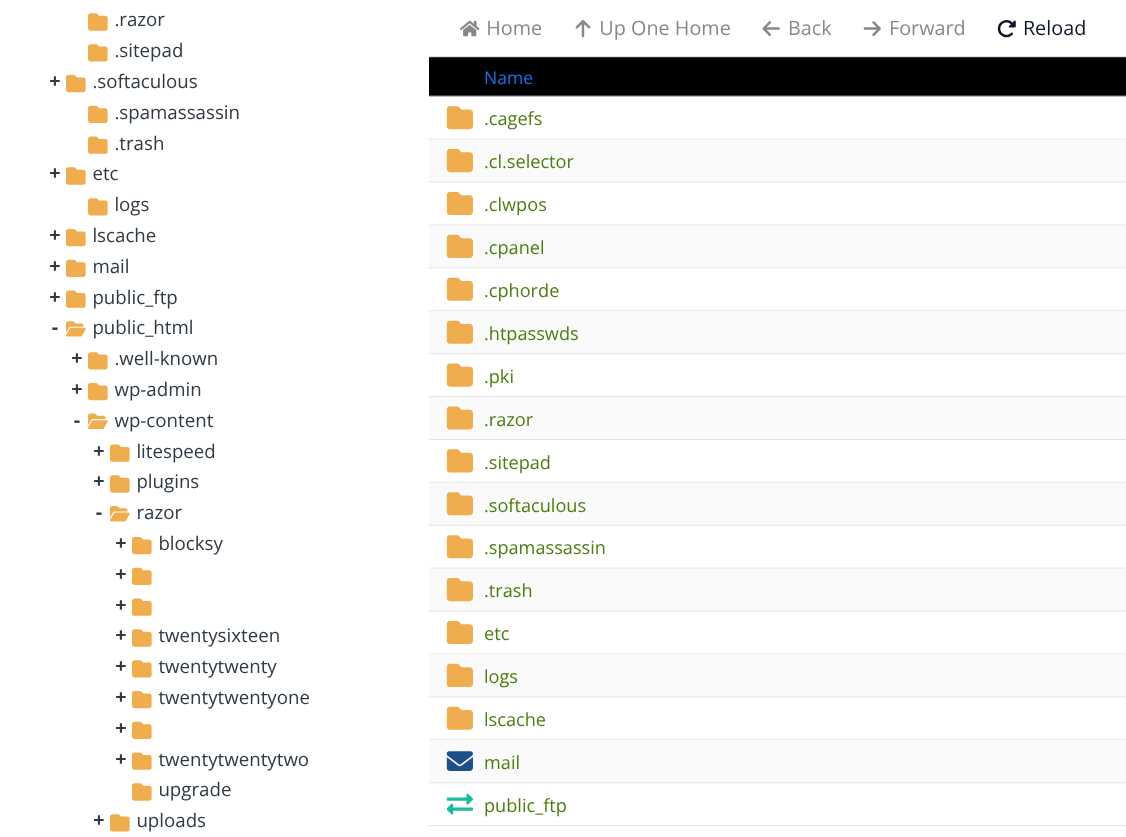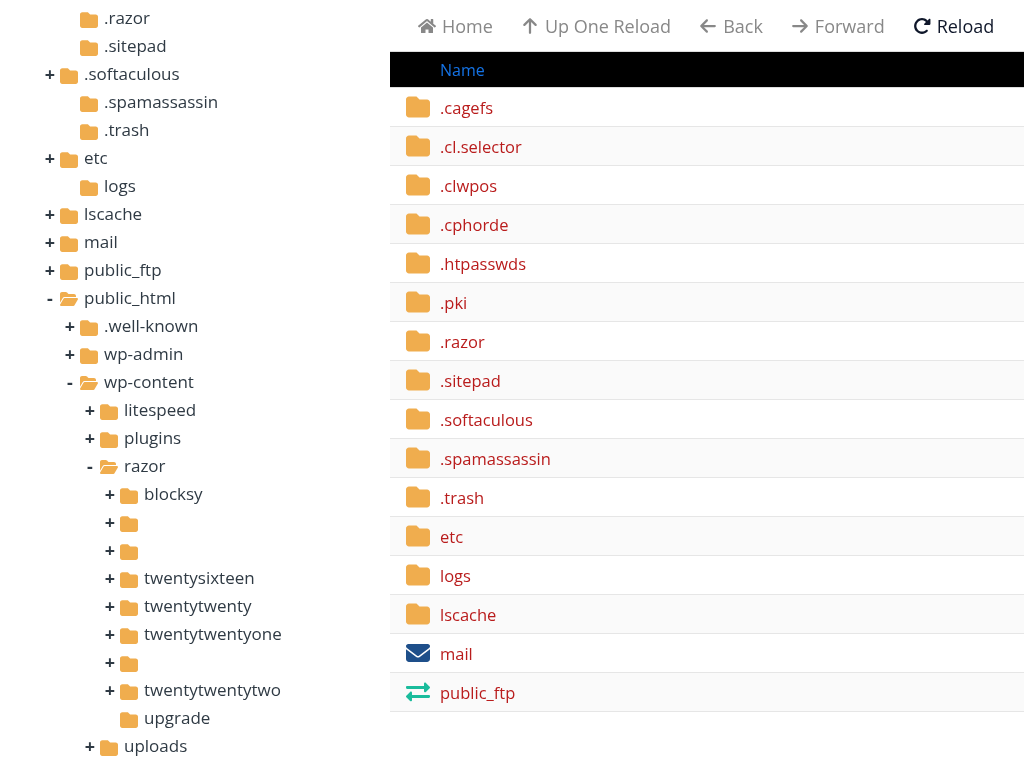--- a/index.html
+++ b/index.html
@@ -108,21 +108,21 @@
     .file-row:nth-child(even) { background: #fafafa; }
     .file-row .row-icon {
       width: 24px;
       height: 20px;
       margin-right: 10px;
       display: flex;
       align-items: center;
       justify-content: center;
       flex-shrink: 0;
     }
-    .file-row .row-label { color: #b91c1c; font-size: 16.5px; }
+    .file-row .row-label { color: #4d7c0f; font-size: 16.5px; }
   </style>
 </head>
 <body>
 
 <div class="sidebar">
   <div class="tree" id="tree-root">
       <ul>
         <li>
           <div class="node indent-2">
             <span class="toggle blank">+</span>
@@ -426,21 +426,21 @@
     <div class="tbtn">
       <svg viewBox="0 0 576 512" fill="currentColor">
           <path d="M280.4 148.3L96 300.1V464a16 16 0 0016 16h112a16 16 0 0016-16V368h96v96a16 16 0 0016 16h112a16 16 0 0016-16V300L295.7 148.3a12 12 0 00-15.3 0zM571.6 251.5L488 182.6V44a12 12 0 00-12-12h-56a12 12 0 00-12 12v72.6L318.5 43a48 48 0 00-61 0L4.3 251.5a12 12 0 00-1.6 16.9l25.5 31A12 12 0 0045.1 301l235.2-193.7a12 12 0 0115.3 0L530.9 301a12 12 0 0016.9-1.6l25.5-31a12 12 0 00-1.7-16.9z"></path>
         </svg>
       <span>Home</span>
     </div>
     <div class="tbtn">
       <svg viewBox="0 0 384 512" fill="currentColor">
           <path d="M768 0h0zM214.6 41.4c-12.5-12.5-32.8-12.5-45.3 0l-160 160c-12.5 12.5-12.5 32.8 0 45.3s32.8 12.5 45.3 0L160 141.3V448c0 17.7 14.3 32 32 32s32-14.3 32-32V141.3l105.4 105.4c12.5 12.5 32.8 12.5 45.3 0s12.5-32.8 0-45.3l-160-160z"></path>
         </svg>
-      <span>Up One Reload</span>
+      <span>Up One Home</span>
     </div>
     <div class="tbtn">
       <svg viewBox="0 0 448 512" fill="currentColor">
           <path d="M9.4 233.4c-12.5 12.5-12.5 32.8 0 45.3l160 160c12.5 12.5 32.8 12.5 45.3 0s12.5-32.8 0-45.3L109.3 288H416c17.7 0 32-14.3 32-32s-14.3-32-32-32H109.3l105.4-105.4c12.5-12.5 12.5-32.8 0-45.3s-32.8-12.5-45.3 0l-160 160z"></path>
         </svg>
       <span>Back</span>
     </div>
     <div class="tbtn">
       <svg viewBox="0 0 448 512" fill="currentColor">
           <path d="M438.6 278.6c12.5-12.5 12.5-32.8 0-45.3l-160-160c-12.5-12.5-32.8-12.5-45.3 0s-12.5 32.8 0 45.3L338.7 224H32c-17.7 0-32 14.3-32 32s14.3 32 32 32h306.7l-105.4 105.4c-12.5 12.5-12.5 32.8 0 45.3s32.8 12.5 45.3 0l160-160z"></path>
@@ -483,20 +483,28 @@
           </svg>
         </span>
         <span class="row-label">.clwpos</span>
       </div>
       <div class="file-row">
         <span class="row-icon">
           <svg viewBox="0 0 512 512">
             <path fill="#f0ad4e" d="M64 480H448c35.3 0 64-28.7 64-64V160c0-35.3-28.7-64-64-64H288l-64-64H64C28.7 32 0 60.7 0 96V416c0 35.3 28.7 64 64 64z"></path>
           </svg>
         </span>
+        <span class="row-label">.cpanel</span>
+      </div>
+      <div class="file-row">
+        <span class="row-icon">
+          <svg viewBox="0 0 512 512">
+            <path fill="#f0ad4e" d="M64 480H448c35.3 0 64-28.7 64-64V160c0-35.3-28.7-64-64-64H288l-64-64H64C28.7 32 0 60.7 0 96V416c0 35.3 28.7 64 64 64z"></path>
+          </svg>
+        </span>
         <span class="row-label">.cphorde</span>
       </div>
       <div class="file-row">
         <span class="row-icon">
           <svg viewBox="0 0 512 512">
             <path fill="#f0ad4e" d="M64 480H448c35.3 0 64-28.7 64-64V160c0-35.3-28.7-64-64-64H288l-64-64H64C28.7 32 0 60.7 0 96V416c0 35.3 28.7 64 64 64z"></path>
           </svg>
         </span>
         <span class="row-label">.htpasswds</span>
       </div>

